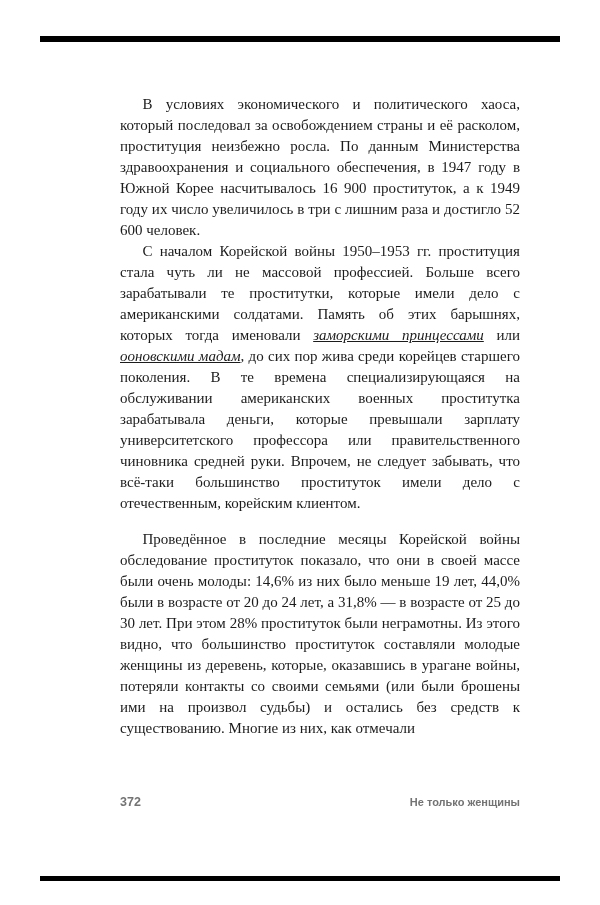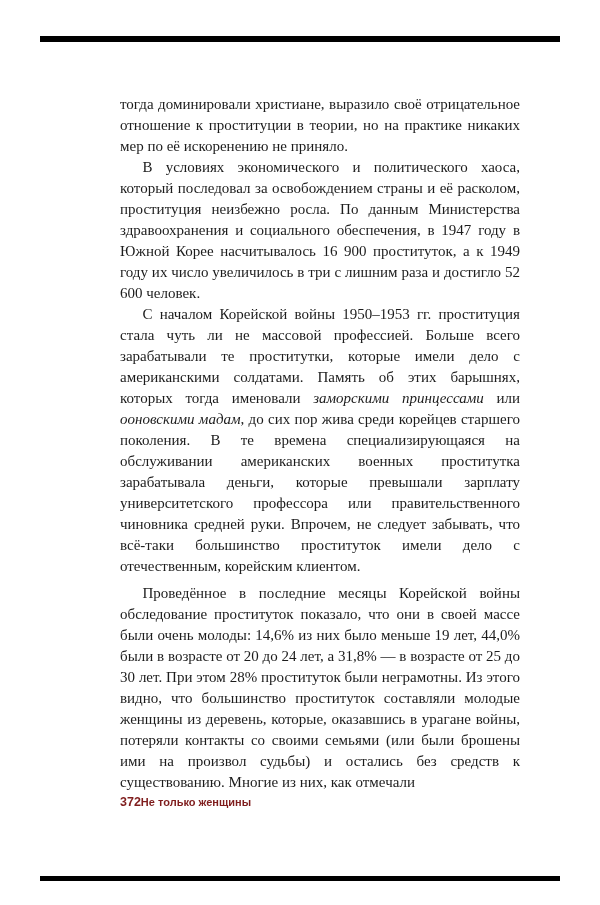--- a/index.html
+++ b/index.html
@@ -34,46 +34,46 @@
       color: #1c1c1c;
       text-align: justify;
       hyphens: auto;
       -webkit-hyphens: auto;
     }
     .para {
       margin: 0;
       text-indent: 1.5em;
     }
     .para.no-indent { text-indent: 0; }
-    .para.extra-space { margin-top: 6px; font-family: Liberation Serif, serif; }
-    .para em { font-style: italic; }
+    .para.extra-space { margin-top: 15px; font-family: Liberation Serif, serif; }
+    .para em { font-style: italic; text-decoration: underline; }
 
     .footer {
       position: absolute;
       left: 120px;
       top: 795px;
       width: 400px;
       display: flex;
+      justify-content: space-between;
       align-items: baseline;
       font-family: "Liberation Sans", sans-serif;
       font-weight: bold;
-      color: #7f1d1d;
+      color: #737373;
     }
     .footer .page-number { font-size: 12.5px; }
     .footer .running-title { font-size: 11px; }
   </style>
 </head>
 <body>
 
 <div class="page">
 
   <div class="rule rule-top"></div>
 
   <div class="text-block">
-    <p class="para no-indent"><span>тогда доминировали христиане, выразило своё отрицательное отношение к проституции в теории, но на практике никаких мер по её искоренению не приняло.</span></p>
     <p class="para"><span>В условиях экономического и политического хаоса, который последовал за освобождением страны и её расколом, проституция неизбежно росла. По данным Министерства здравоохранения и социального обеспечения, в 1947 году в Южной Корее насчитывалось 16 900 проституток, а к 1949 году их число увеличилось в три с лишним раза и достигло 52 600 человек.</span></p>
     <p class="para"><span>С началом Корейской войны 1950–1953 гг. проституция стала чуть ли не массовой профессией. Больше всего зарабатывали те проститутки, которые имели дело с американскими солдатами. Память об этих барышнях, которых тогда именовали </span><em>заморскими принцессами</em><span> или </span><em>ооновскими мадам</em><span>, до сих пор жива среди корейцев старшего поколения. В те времена специализирующаяся на обслуживании американских военных проститутка зарабатывала деньги, которые превышали зарплату университетского профессора или правительственного чиновника средней руки. Впрочем, не следует забывать, что всё-таки большинство проституток имели дело с отечественным, корейским клиентом.</span></p>
     <p class="para extra-space"><span>Проведённое в последние месяцы Корейской войны обследование проституток показало, что они в своей массе были очень молоды: 14,6% из них было меньше 19 лет, 44,0% были в возрасте от 20 до 24 лет, а 31,8% — в возрасте от 25 до 30 лет. При этом 28% проституток были неграмотны. Из этого видно, что большинство проституток составляли молодые женщины из деревень, которые, оказавшись в урагане войны, потеряли контакты со своими семьями (или были брошены ими на произвол судьбы) и остались без средств к существованию. Многие из них, как отмечали</span></p>
   </div>
 
   <div class="footer">
     <span class="page-number">372</span>
     <span class="running-title">Не только женщины</span>
   </div>
 

